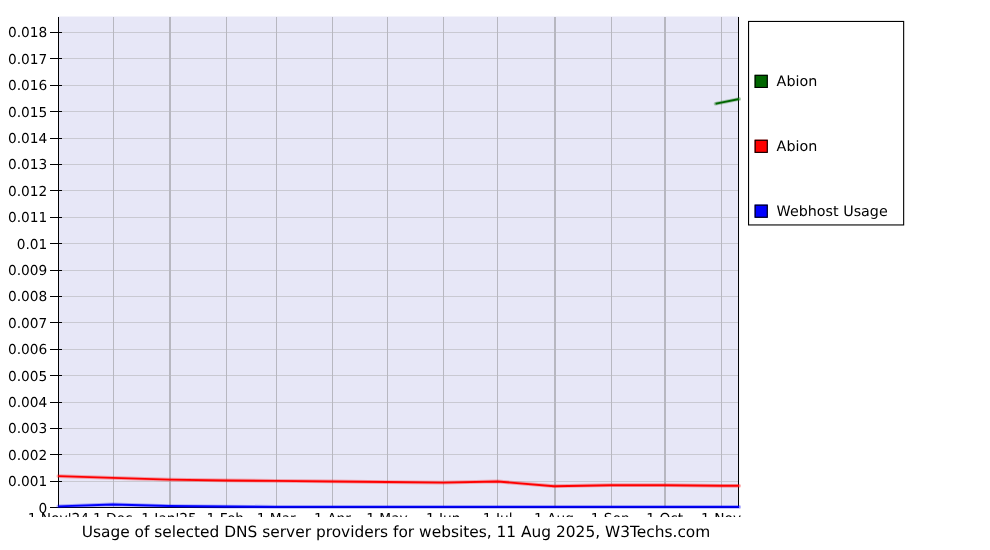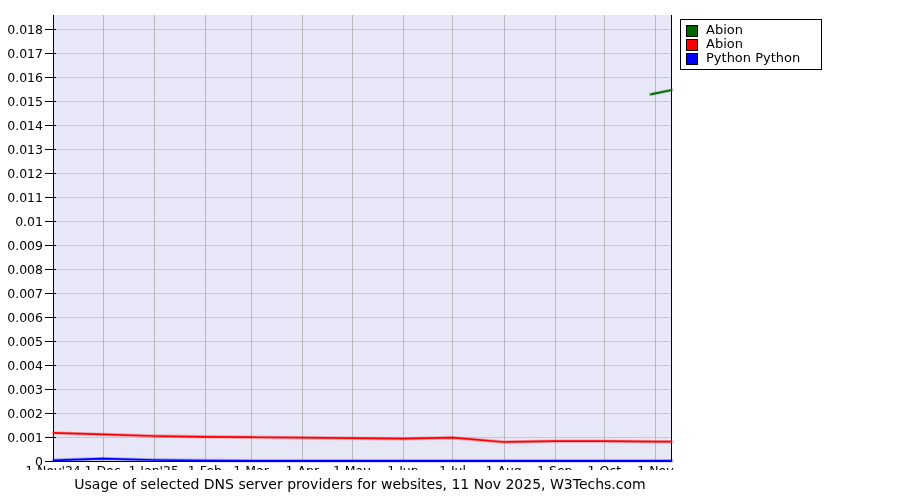--- a/index.html
+++ b/index.html
@@ -4,21 +4,21 @@
 <style>
   html,body{margin:0;padding:0;background:#ffffff;}
   body{width:900px;height:500px;position:relative;overflow:hidden;
        font-family:"DejaVu Sans","Liberation Sans",sans-serif;}
   .stage{position:absolute;left:0;top:0;width:900px;height:500px;}
   svg{position:absolute;left:0;top:0;}
   .legend{
     position:absolute;left:680px;top:19px;width:142px;box-sizing:border-box;
     background:#ffffff;border:1px solid #000000;padding:3px 6px 4px 5px;
   }
-  .legend-row{display:flex;align-items:flex-end;height:14px;line-height:14px;}
+  .legend-row{display:flex;align-items:flex-start;height:14px;line-height:14px;margin-top:45px;}
   .legend-swatch{
     display:inline-block;width:10px;height:10px;border:1px solid #000000;
     margin-right:8px;flex:0 0 auto;
   }
   .legend-label{font-size:13px;color:#000000;white-space:nowrap;}
   .caption{
     position:absolute;top:476px;left:360px;transform:translateX(-50%);
     font-size:14px;color:#000000;white-space:nowrap;
   }
 </style>
@@ -123,17 +123,17 @@
       <div class="legend-row">
         <span class="legend-swatch" style="background: rgb(0, 102, 0);"></span>
         <span class="legend-label">Abion</span>
       </div>
       <div class="legend-row">
         <span class="legend-swatch" style="background: rgb(255, 0, 0);"></span>
         <span class="legend-label">Abion</span>
       </div>
       <div class="legend-row">
         <span class="legend-swatch" style="background: rgb(0, 0, 255);"></span>
-        <span class="legend-label">Python Python</span>
+        <span class="legend-label">Webhost Usage</span>
       </div>
     </div>
-  <div class="caption">Usage of selected DNS server providers for websites, 11 Nov 2025, W3Techs.com</div>
+  <div class="caption">Usage of selected DNS server providers for websites, 11 Aug 2025, W3Techs.com</div>
 </div>
 
 </body></html>

